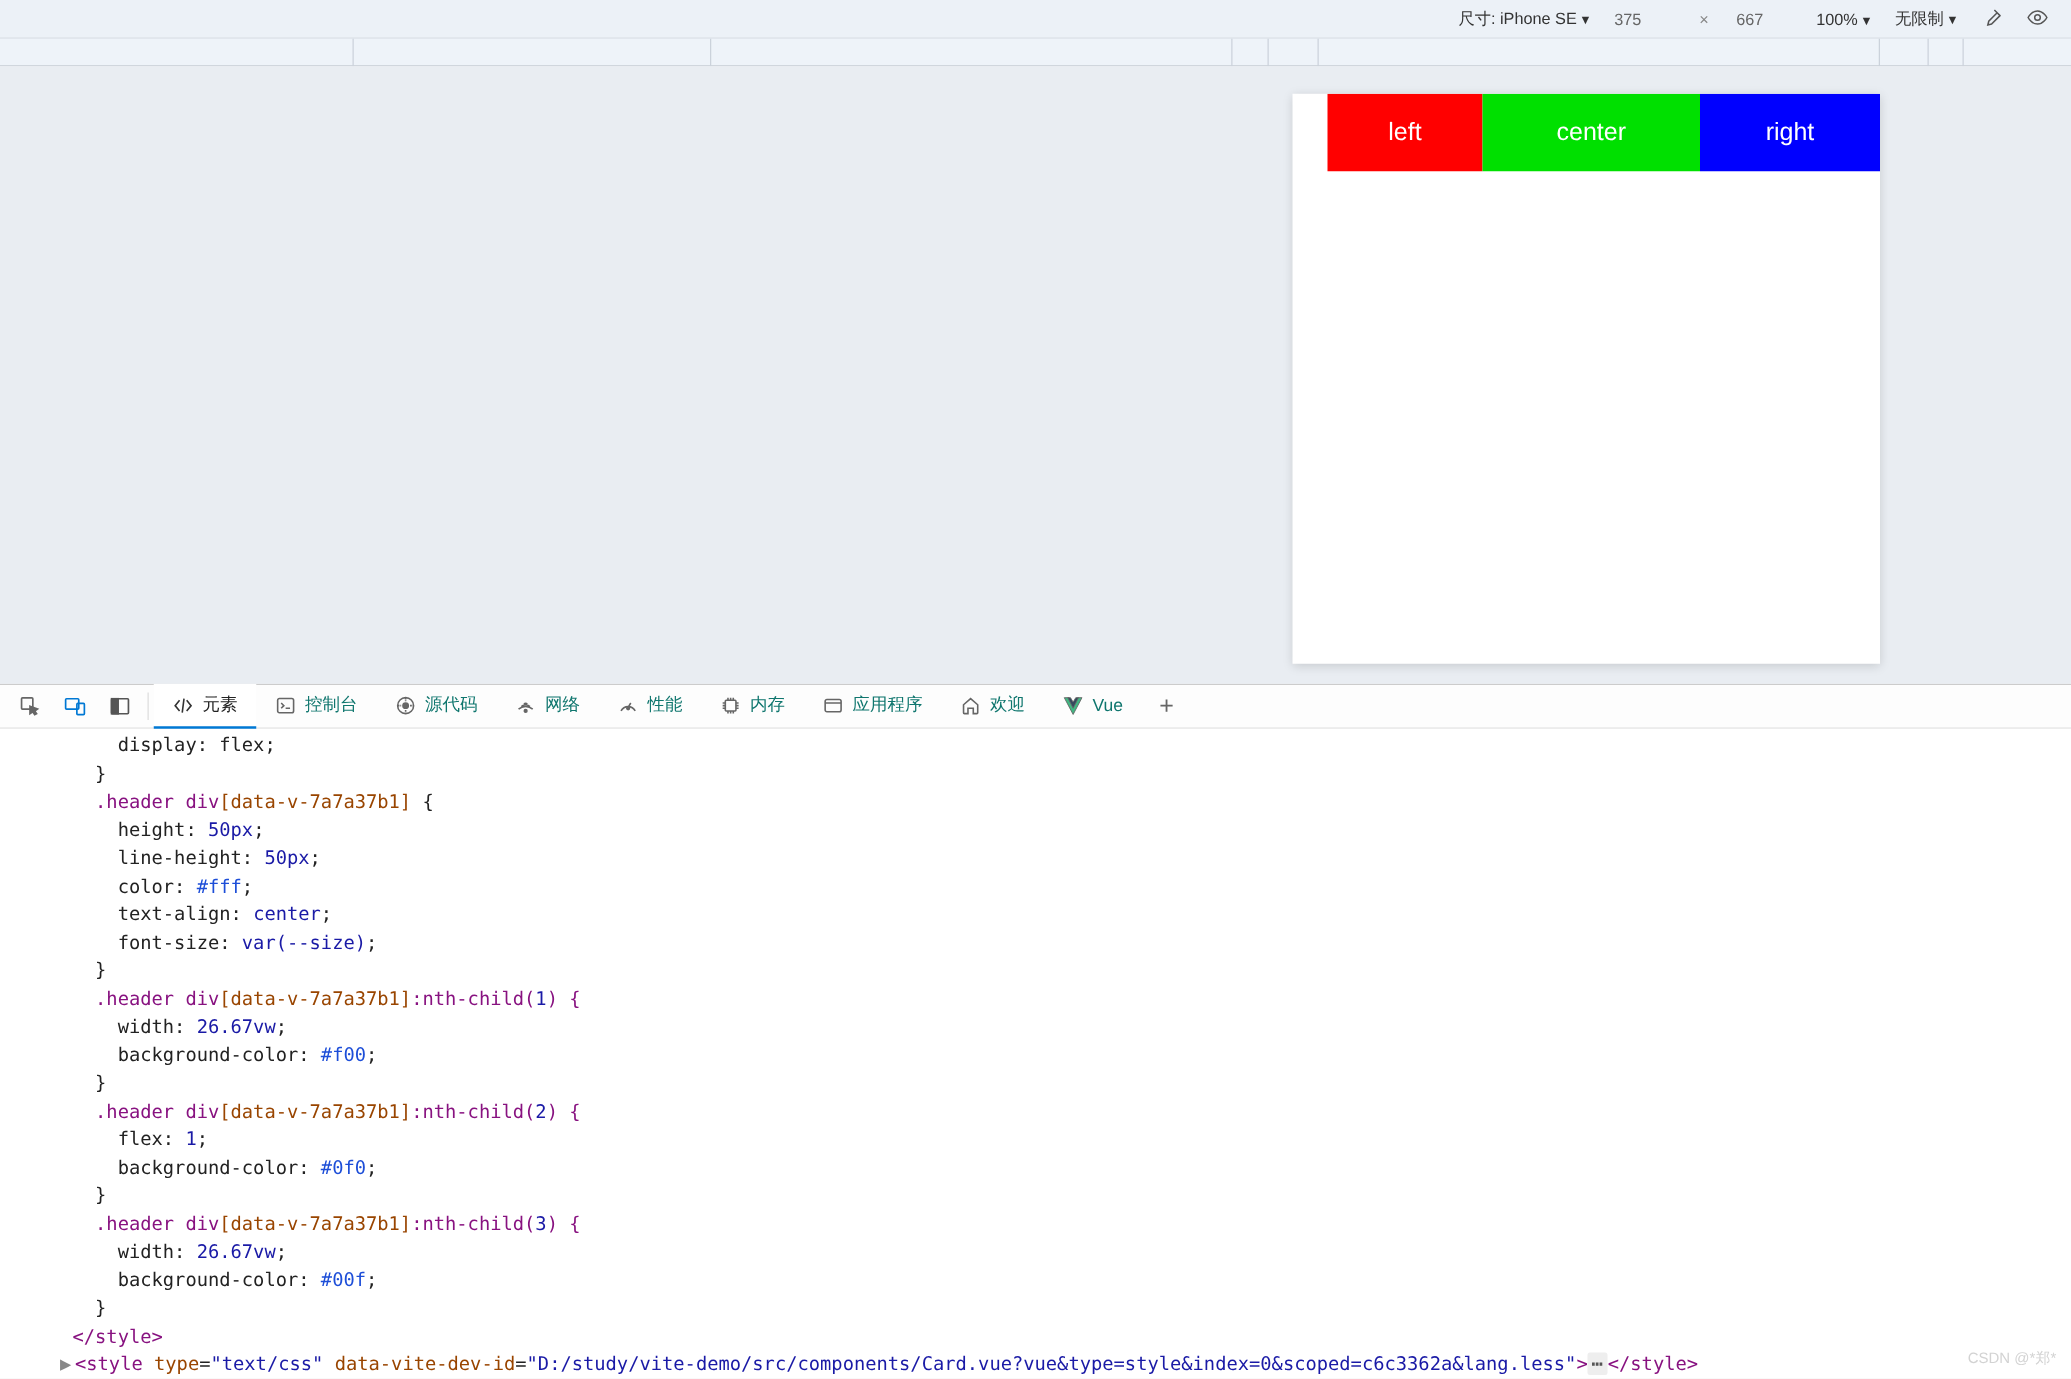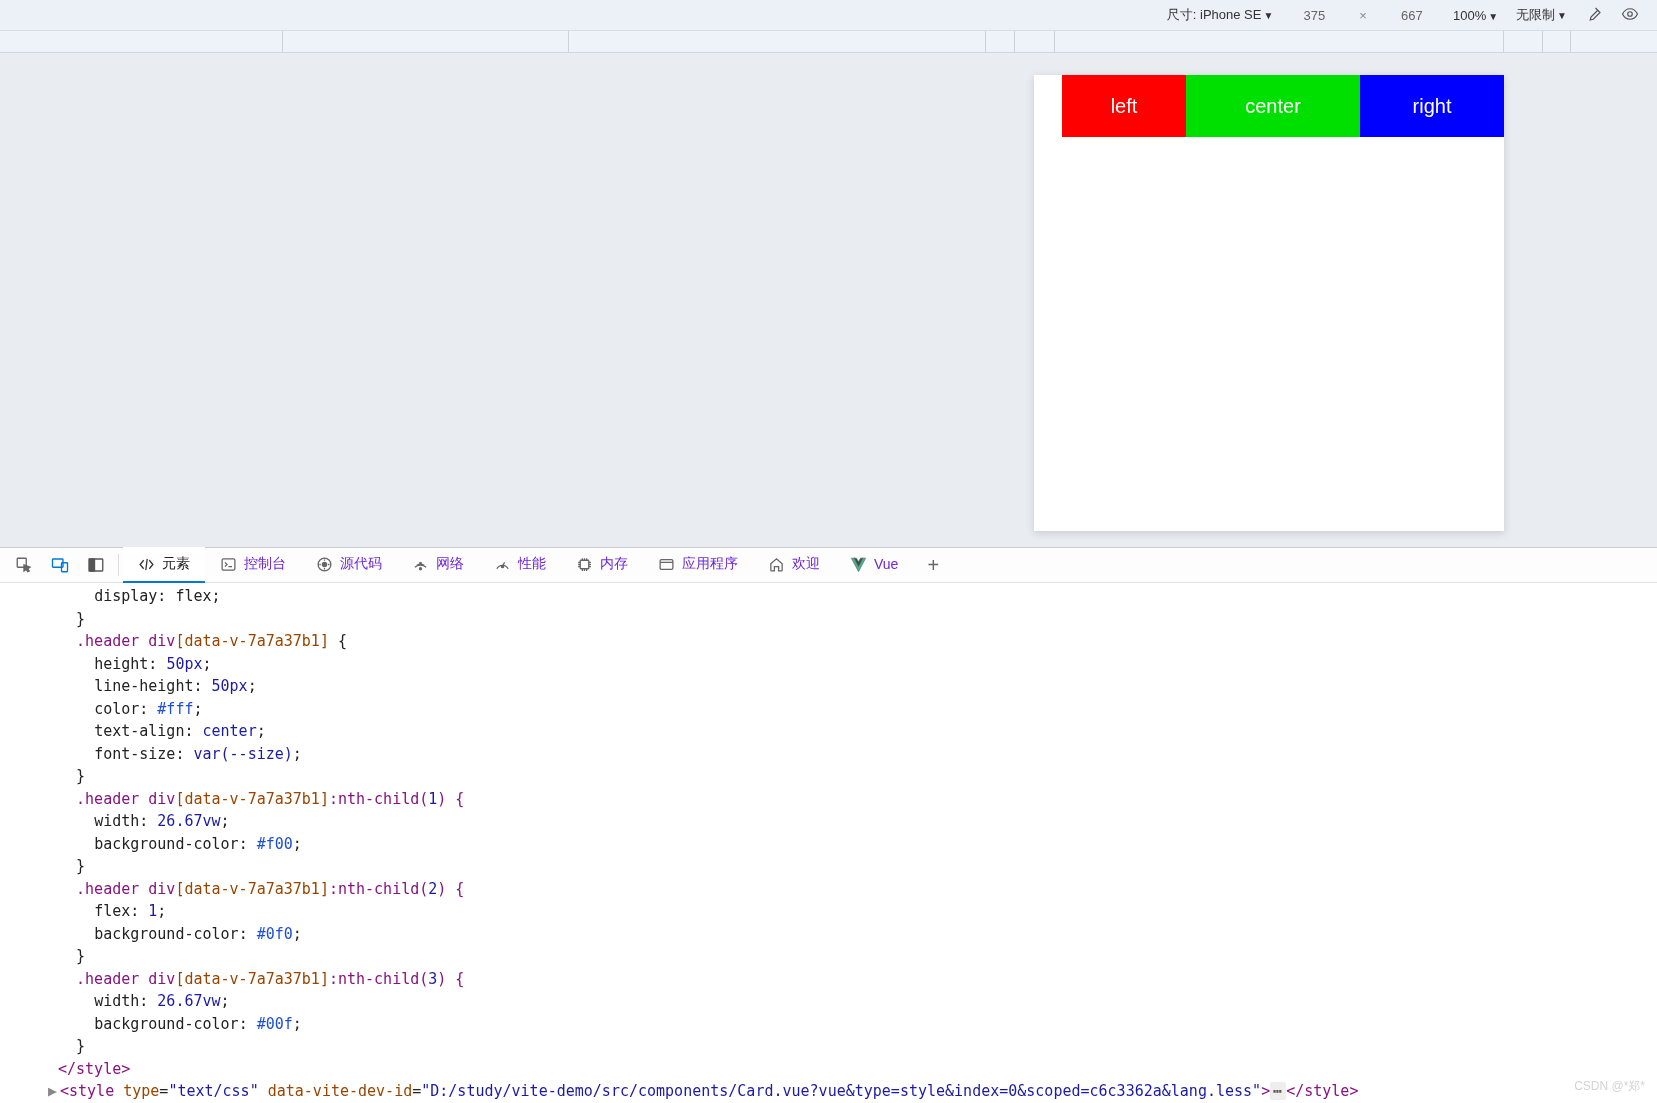--- a/index.html
+++ b/index.html
@@ -1,20 +1,20 @@
 <!DOCTYPE html>
 <html><head>
 <meta charset="utf-8">
 <style>
 * { margin: 0; padding: 0; box-sizing: border-box; }
 body { font-family: -apple-system, BlinkMacSystemFont, "Segoe UI", sans-serif; background: #f0f0f0; width: 1657px; height: 1103px; overflow: hidden; position: relative; }
 
 
 .device-toolbar { height: 31px; background: #ecf1f7; display: flex; align-items: center; justify-content: flex-end; padding: 0 18px; gap: 18px; font-size: 13px; color: #333; border-bottom: 1px solid #d8dde3; }
-.device-toolbar .dim-input { width: 46px; text-align: center; color: #666; }
+.device-toolbar .dim-input { width: 46px; text-align: left; color: #666; }
 .device-toolbar .x-sep { color: #888; margin: 0 4px; }
 .device-toolbar .caret { font-size: 10px; margin-left: 2px; }
 .device-toolbar .eyedropper-icon svg, .device-toolbar .eye-icon svg { width: 18px; height: 18px; stroke: #555; fill: none; }
 
 
 .ruler-bar { height: 22px; background: #eef3f9; border-bottom: 1px solid #d0d6dd; position: relative; }
 .ruler-bar .tick { position: absolute; top: 0; width: 1px; height: 22px; background: #cbd2db; }
 
 
 .viewport-area { height: 494px; background: #e9edf2; position: relative; }
@@ -23,21 +23,21 @@
 .header-row div { color: #fff; font-size: 20px; display: flex; align-items: center; justify-content: center; font-weight: 500; }
 .header-row .left-box { width: 124px; background: #ff0000; margin-left: 28px; }
 .header-row .center-box { flex: 1; background: #00e000; }
 .header-row .right-box { width: 144px; background: #0000ff; }
 
 
 .devtools-tabs { height: 36px; background: #fdfdfd; border-top: 1px solid #ccc; border-bottom: 1px solid #e0e0e0; display: flex; align-items: center; padding: 0 6px; gap: 0; }
 .devtools-tabs .tab-icon-btn { width: 36px; height: 36px; display: flex; align-items: center; justify-content: center; }
 .devtools-tabs .tab-icon-btn svg { width: 18px; height: 18px; }
 .devtools-tabs .tab-icon-btn.active-blue svg { stroke: #0078d4; }
-.devtools-tabs .tab { display: flex; align-items: center; gap: 7px; padding: 0 15px; height: 36px; font-size: 14px; color: #6d28d9; border-bottom: 2px solid transparent; }
+.devtools-tabs .tab { display: flex; align-items: center; gap: 7px; padding: 0 15px; height: 36px; font-size: 14px; color: #0f766e; border-bottom: 2px solid transparent; }
 .devtools-tabs .tab.active { color: #222; border-bottom-color: #0078d4; background: #fff; }
 .devtools-tabs .tab svg { width: 17px; height: 17px; stroke: #666; fill: none; }
 .devtools-tabs .tab.active svg { stroke: #333; }
 .devtools-tabs .vue-logo { width: 18px; height: 18px; }
 .devtools-tabs .plus-btn { font-size: 20px; color: #666; padding: 0 14px; }
 
 
 .code-area { background: #fff; padding: 2px 0 0 0; font-family: Consolas, "Courier New", monospace; font-size: 15px; line-height: 22.5px; color: #222; height: 520px; overflow: hidden; }
 .code-area pre { margin: 0; padding-left: 58px; white-space: pre; }
 .code-area .last { padding-left: 48px; }

